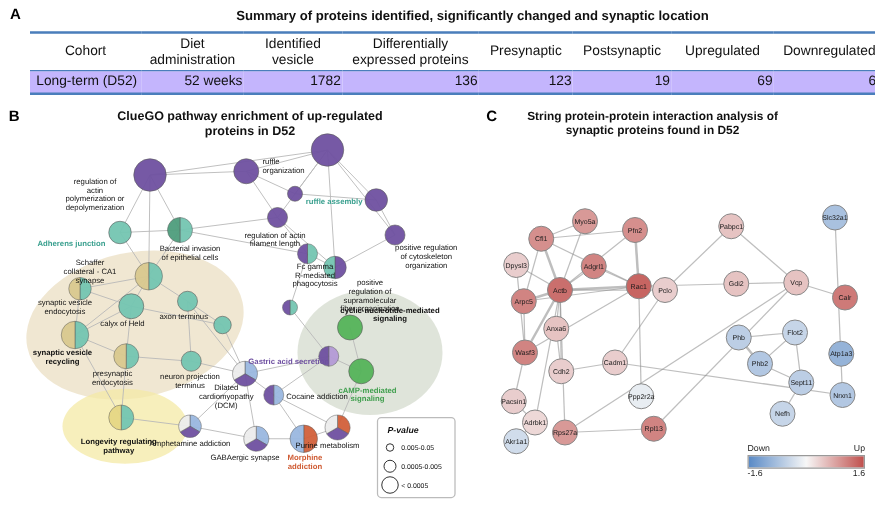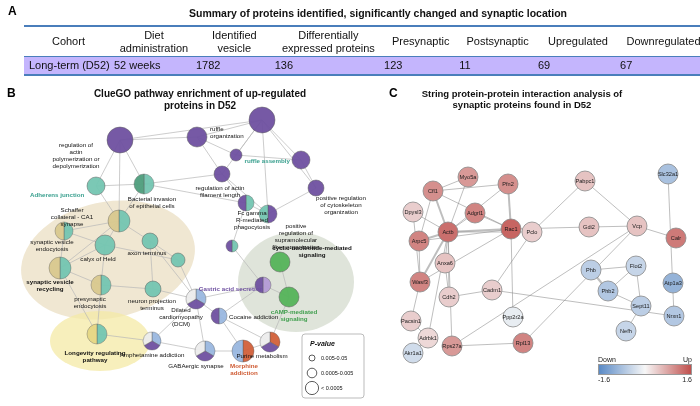--- a/index.html
+++ b/index.html
@@ -7,21 +7,21 @@
        font-family:"Liberation Sans",sans-serif;color:#111;}
   .plabel{position:absolute;font-weight:bold;font-size:12px;color:#000;}
   #labelA{left:8px;top:4px;}
   #labelB{left:7px;top:86px;}
   #labelC{left:389px;top:86px;}
   .titleA{position:absolute;left:0;top:7px;width:100%;text-align:center;
           font-weight:bold;font-size:10.5px;margin-left:28px;}
   .summary-table{position:absolute;left:24px;top:25px;width:684px;border-collapse:collapse;
           table-layout:fixed;font-size:11px;line-height:1.15;}
   .summary-table th{font-weight:normal;text-align:center;padding:2px 1px;vertical-align:middle;}
-  .summary-table td{text-align:left;padding:2px 1px;vertical-align:middle;}
+  .summary-table td{text-align:right;padding:2px 1px;vertical-align:middle;}
   .summary-table thead tr{border-top:2px solid #4a7ebb;border-bottom:1px solid #4a7ebb;}
   .summary-table tbody tr{border-bottom:2px solid #4a7ebb;background:#c4b5fd;}
   .summary-table td.first{text-align:left;padding-left:5px;}
   .titleB{position:absolute;left:85px;top:88px;width:230px;text-align:center;
           font-weight:bold;font-size:10px;line-height:1.2;}
   .titleC{position:absolute;left:402px;top:88px;width:240px;text-align:center;
           font-weight:bold;font-size:9.5px;line-height:1.2;}
   #netB{position:absolute;left:6px;top:106px;}
   #netC{position:absolute;left:392px;top:112px;}
   .clegend{position:absolute;left:598px;top:356px;width:94px;font-size:7px;color:#222;}
@@ -59,21 +59,21 @@
           <th>Downregulated</th>
         </tr>
       </thead>
       <tbody>
         <tr>
           <td class="first">Long-term (D52)</td>
           <td>52 weeks</td>
           <td>1782</td>
           <td>136</td>
           <td>123</td>
-          <td>11</td>
+          <td>19</td>
           <td>69</td>
           <td>67</td>
         </tr>
       </tbody>
     </table>
   </section>
 
   <section>
     <span class="plabel" id="labelB">B</span>
     <div class="titleB">ClueGO pathway enrichment of up-regulated proteins in D52</div>

